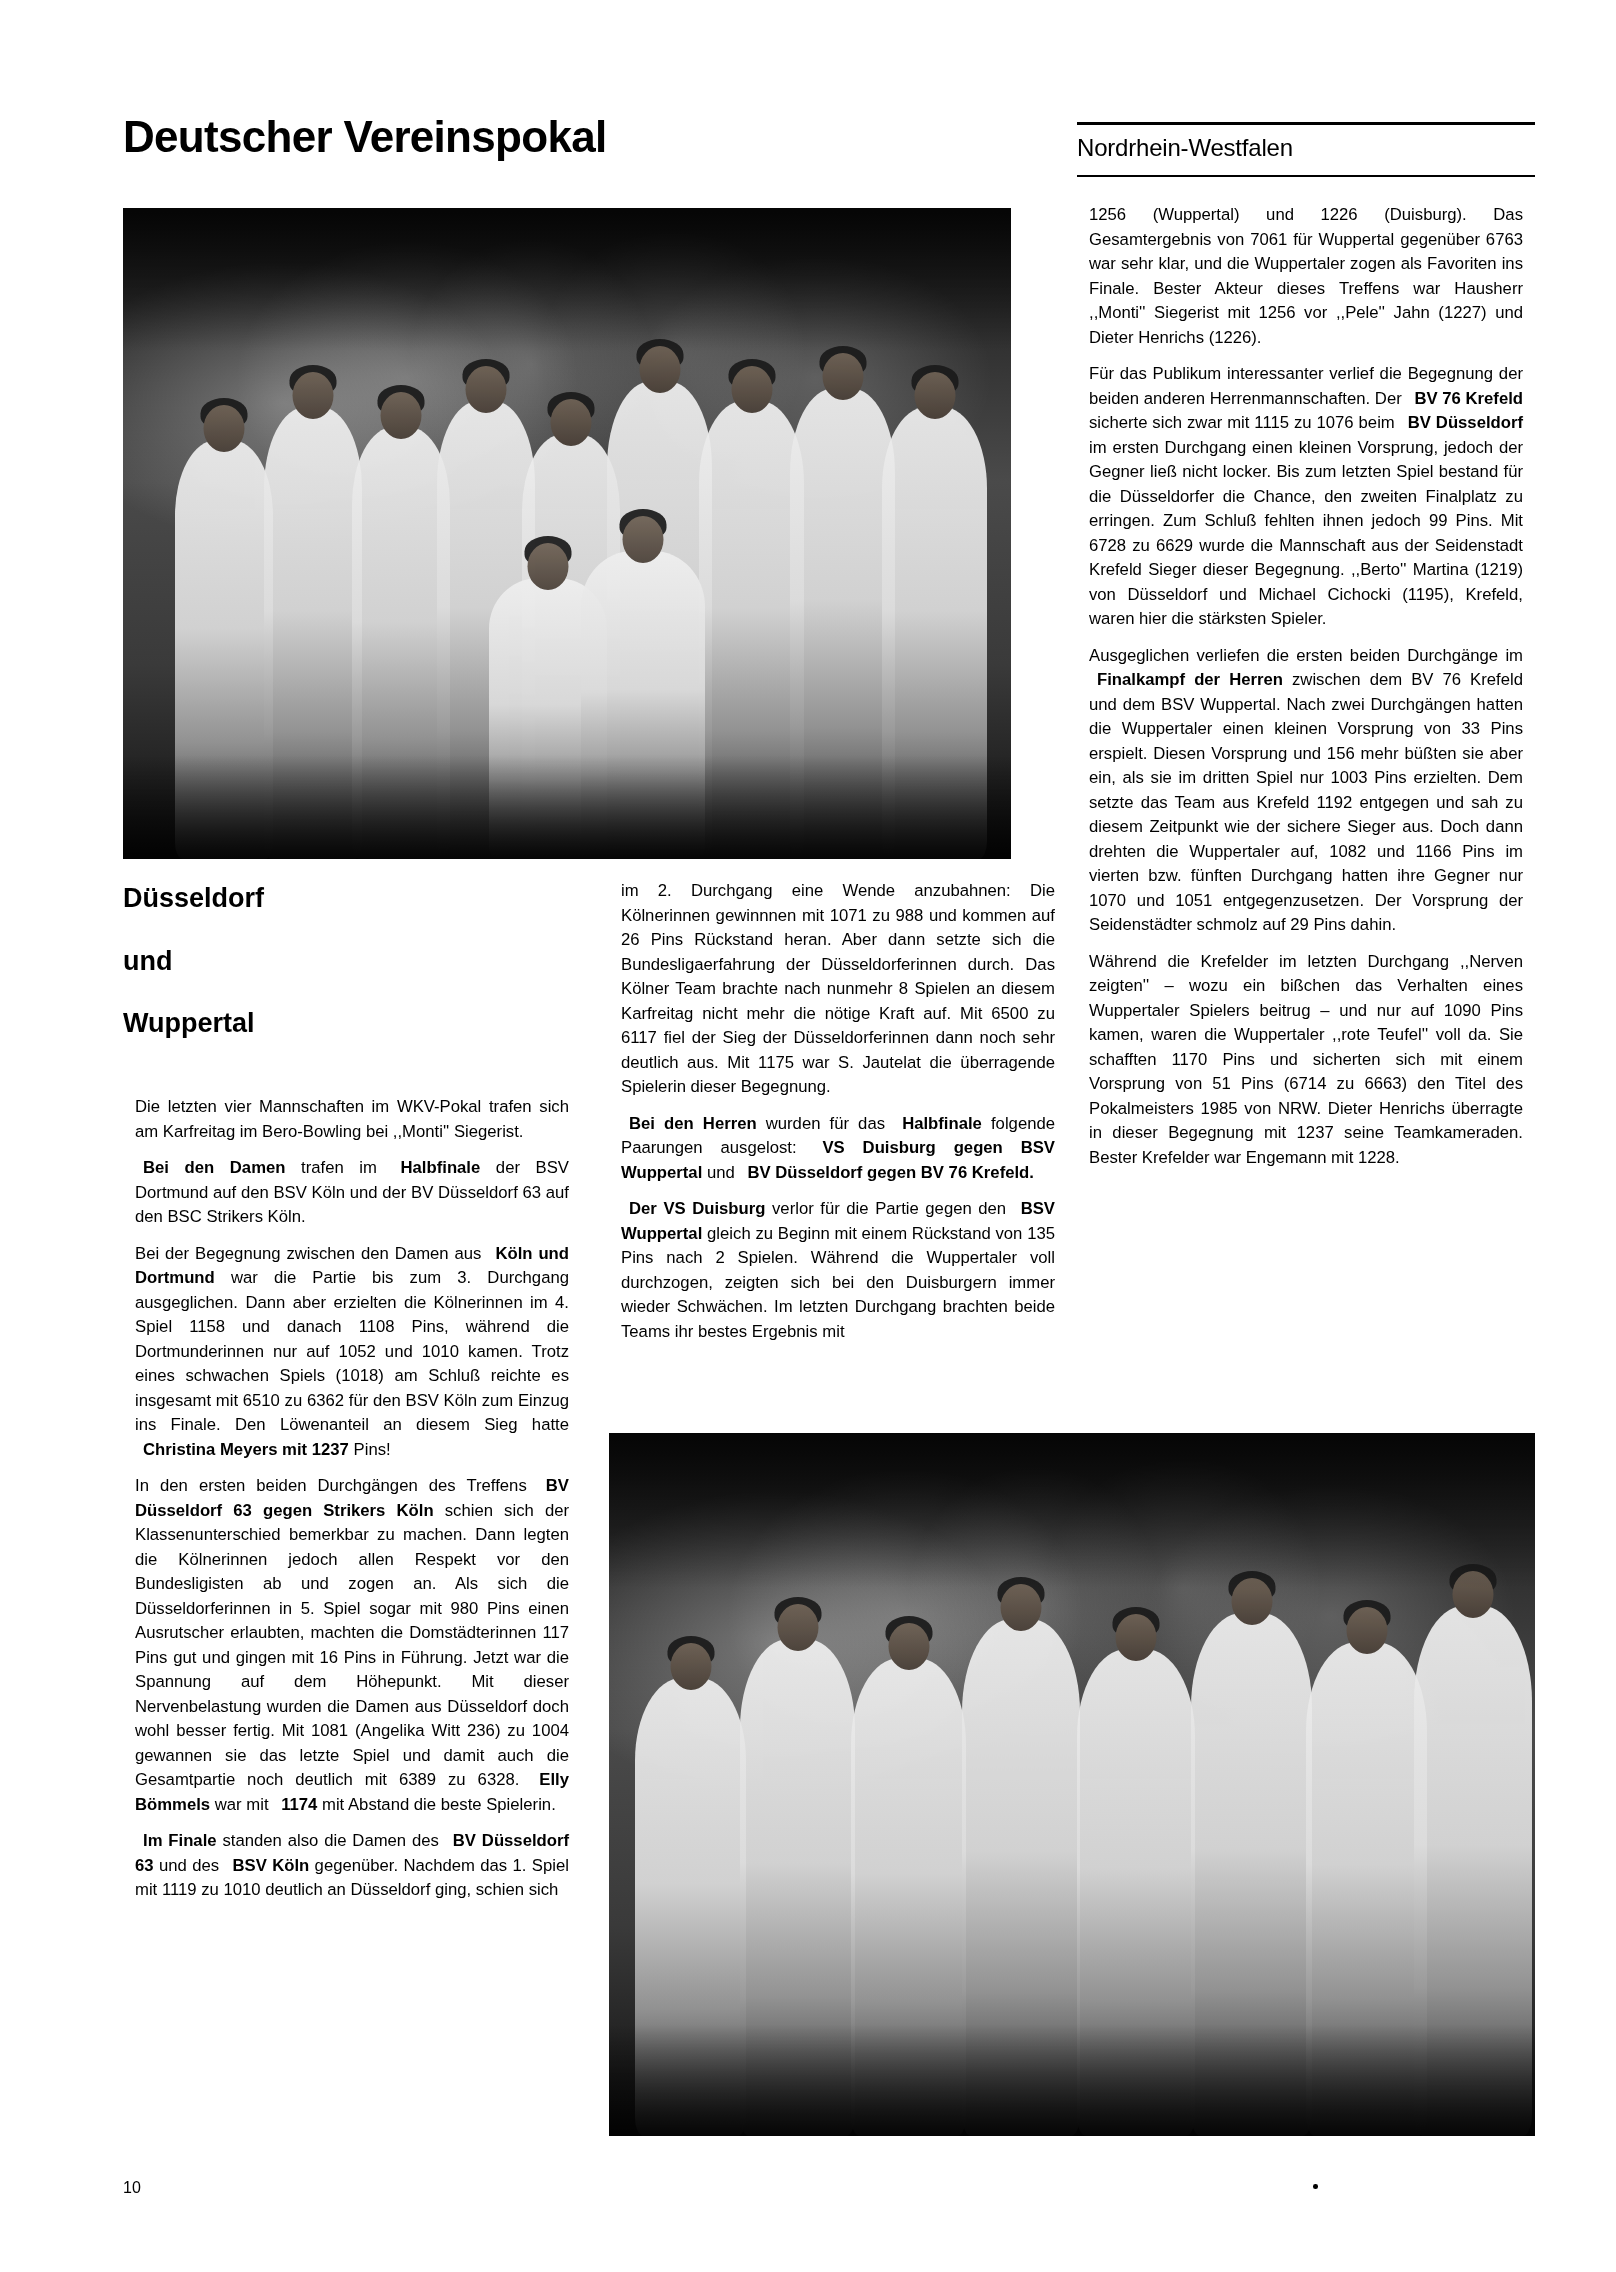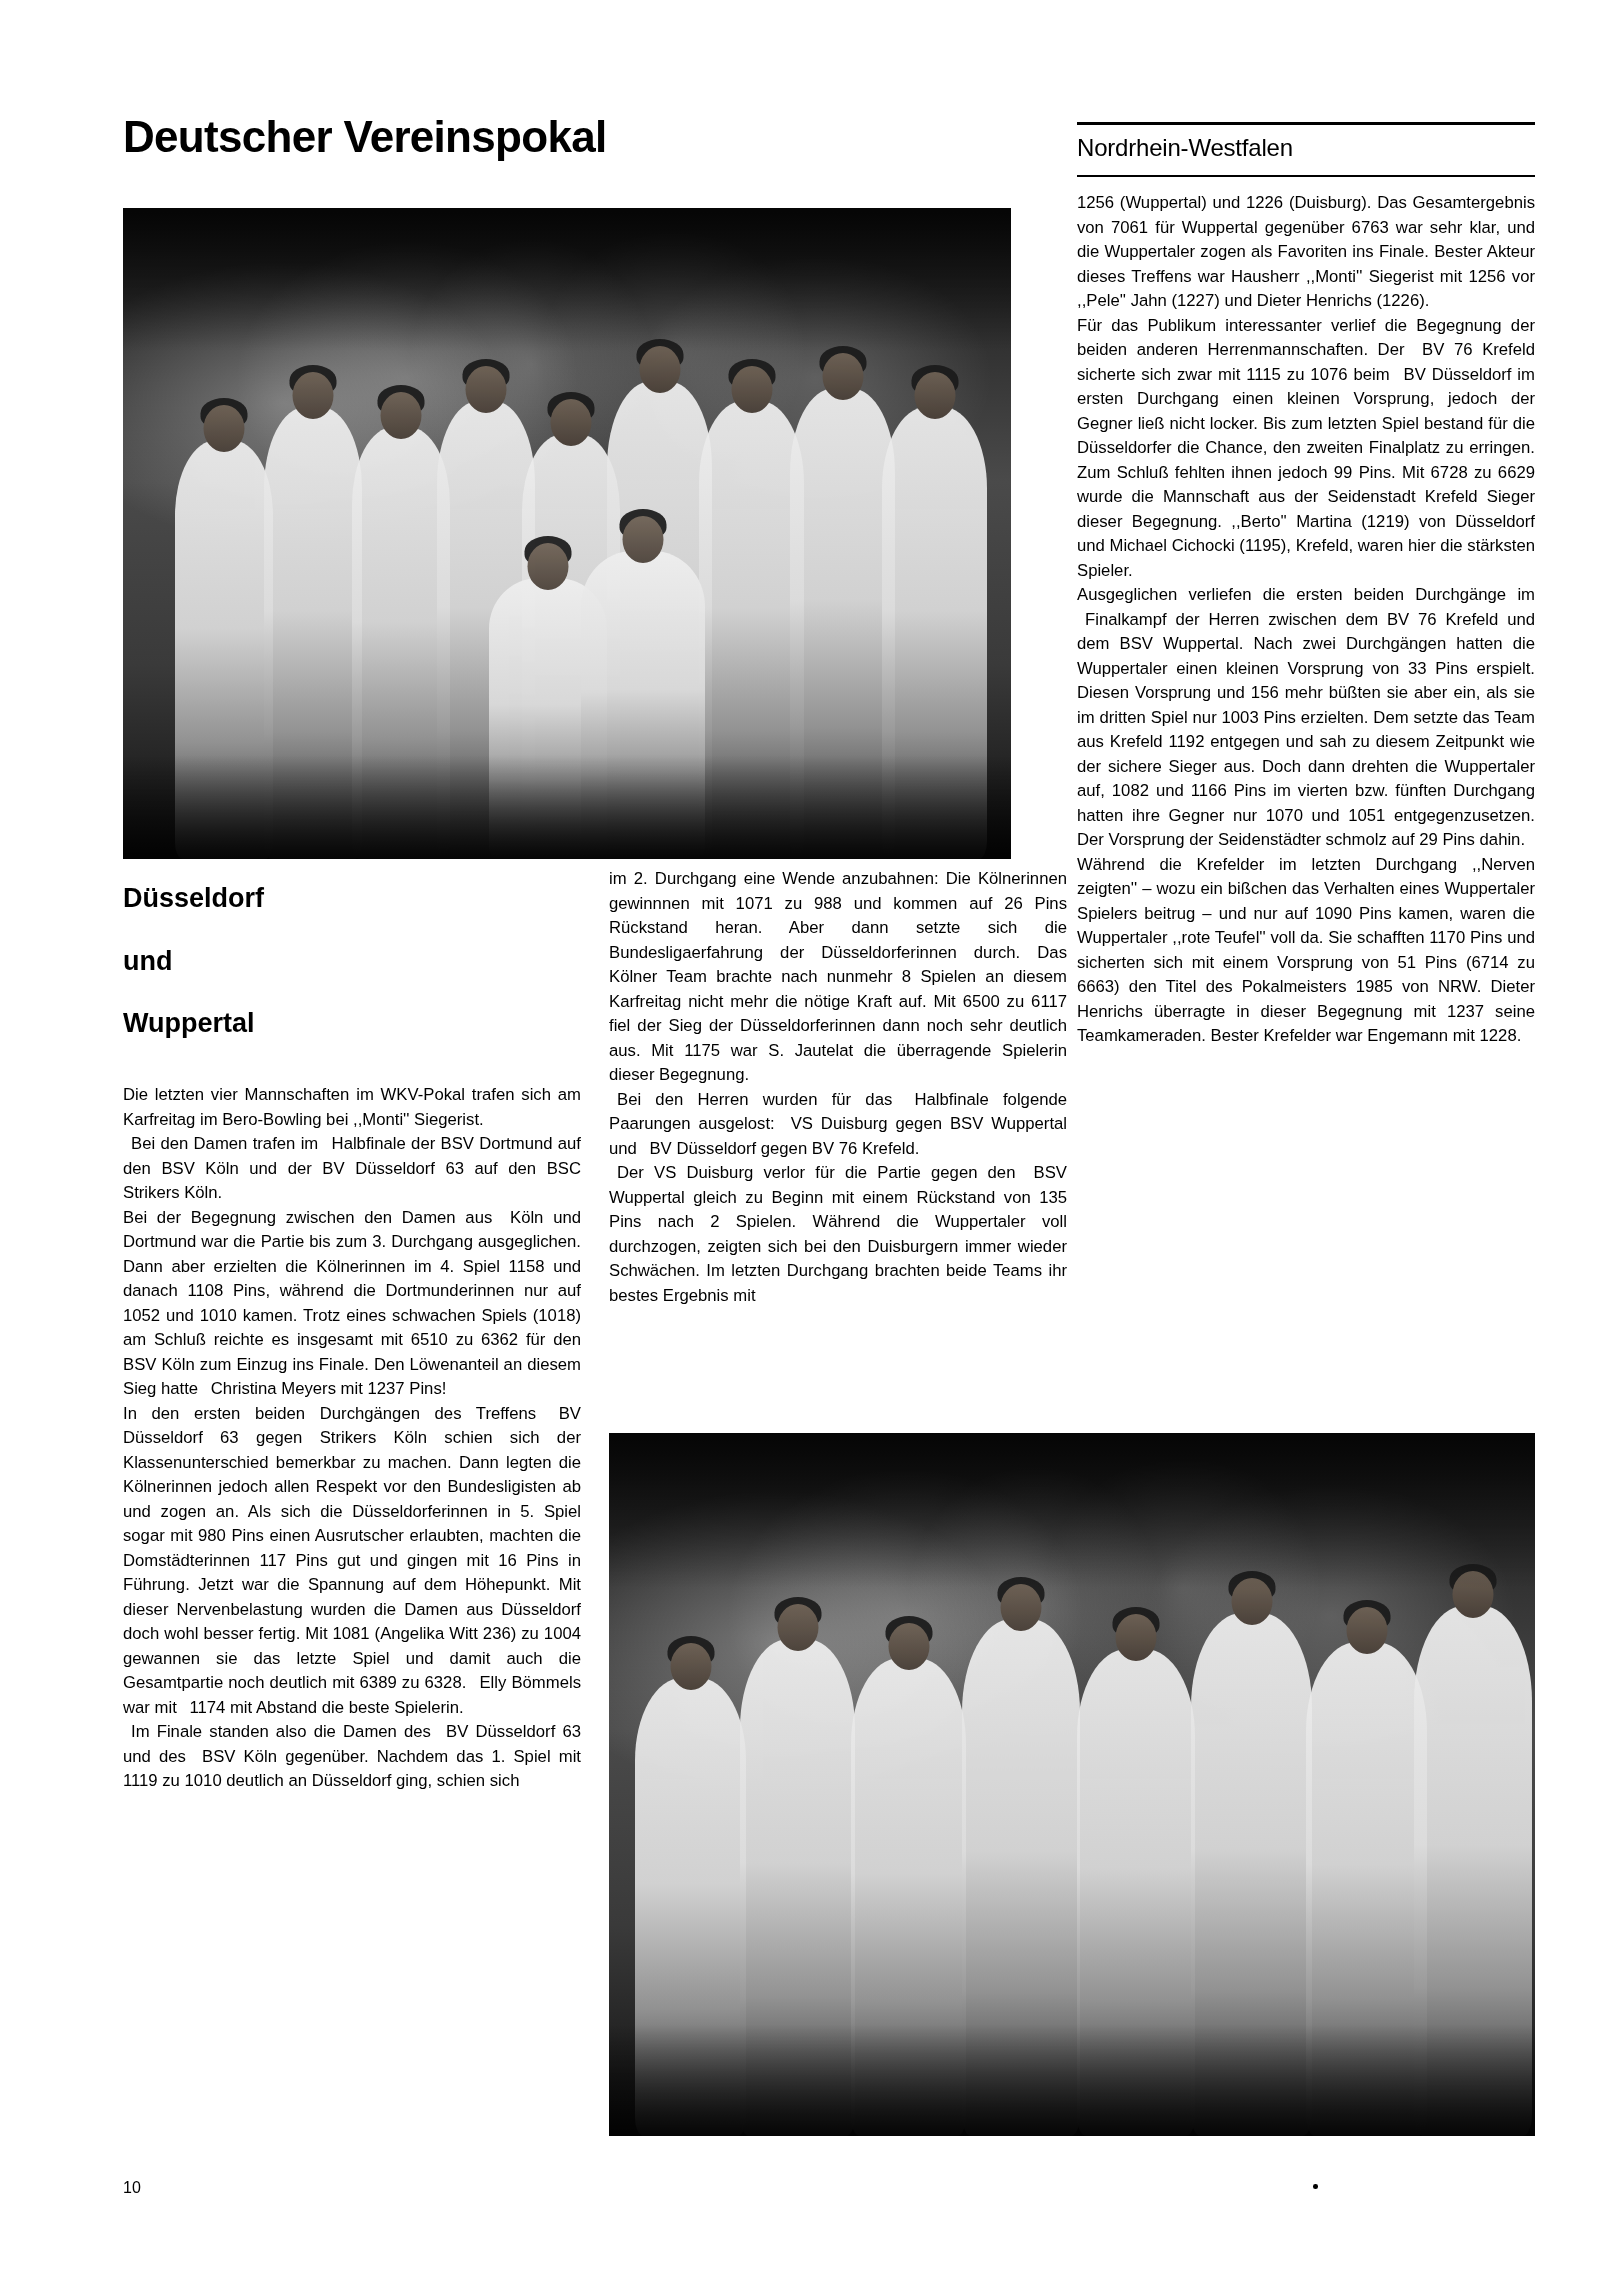--- a/index.html
+++ b/index.html
@@ -151,37 +151,37 @@
 
   
   .col {
     position: absolute;
     font-size: 16.7px;
     line-height: 24.5px;
     text-align: justify;
     -webkit-hyphens: auto;
     hyphens: auto;
   }
-  .col p { margin: 0; }
+  .col p { margin: 12px; }
   .col-1 {
     left: 119px;
     top: 1083px;
     width: 458px;
   }
   .col-2 {
     left: 605px;
     top: 867px;
     width: 458px;
   }
   .col-3 {
     left: 1073px;
     top: 191px;
     width: 458px;
   }
-  b { font-weight: normal; padding-left: 8px; }
+  b { font-weight: bold; padding-left: 8px; }
 
   
   .folio {
     position: absolute;
     left: 119px;
     top: 2179px;
     font-size: 16px;
   }
   .dot-mark {
     position: absolute;

